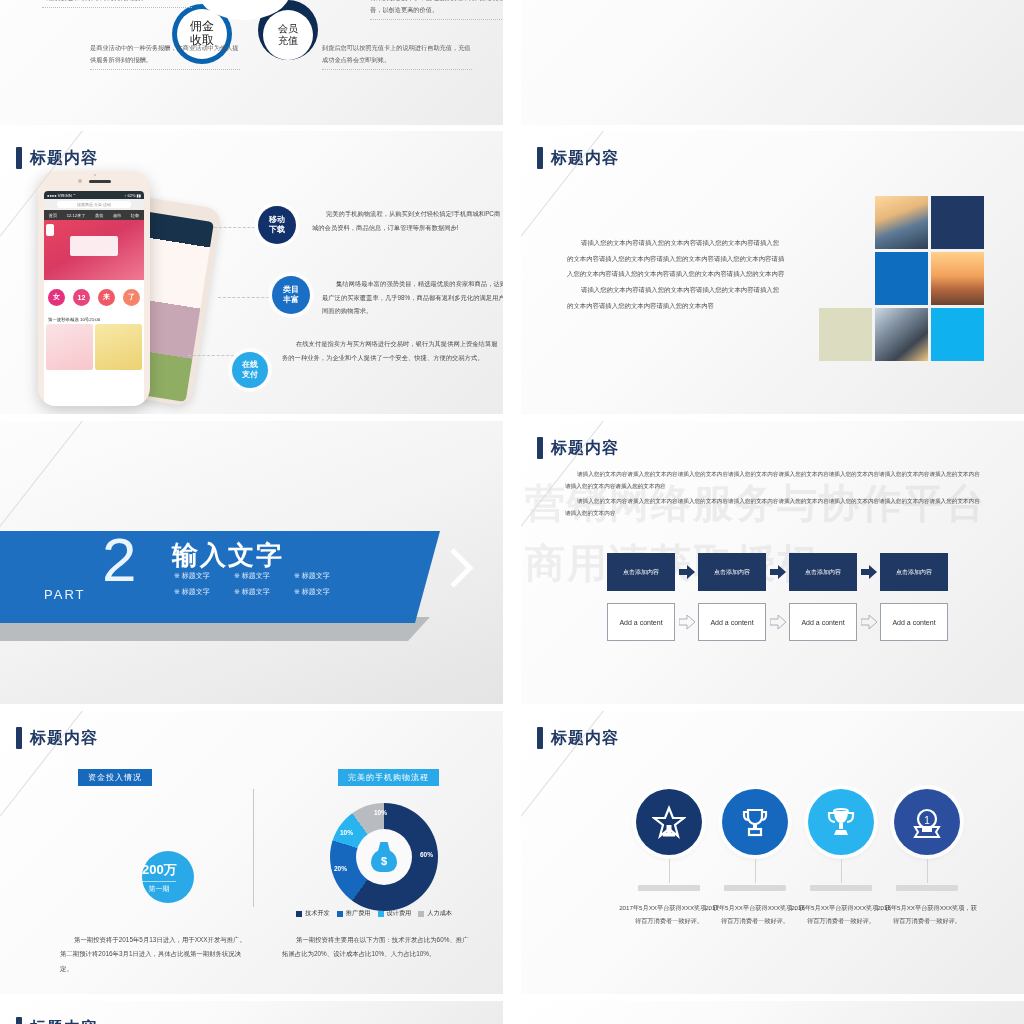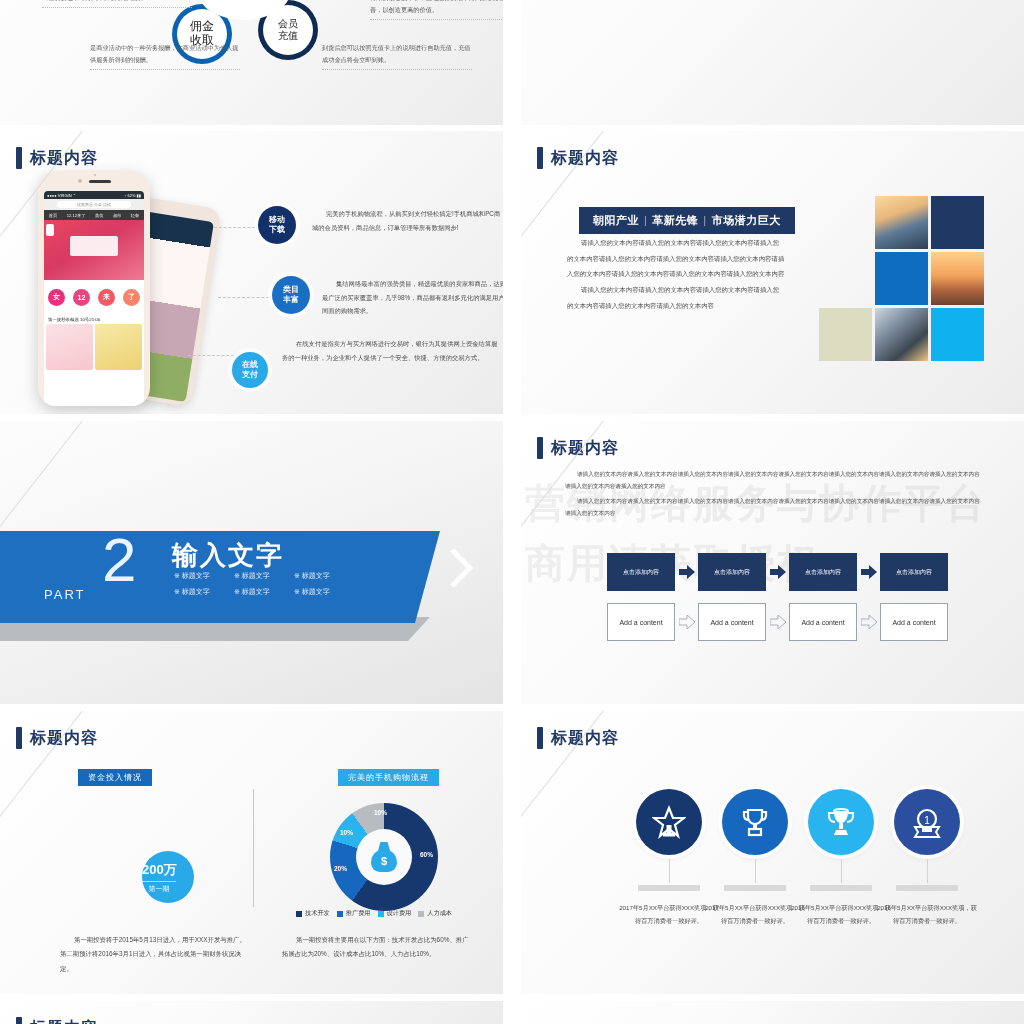--- a/index.html
+++ b/index.html
@@ -32,21 +32,21 @@
   .partial-top{ top:-158px; }
   .r0l{ left:0; } .r0r{ left:521px; }
 
   
   .pm-wrap{position:absolute;left:150px;top:140px;width:210px;height:110px;}
   .pm-circle{position:absolute;border-radius:50%;display:flex;align-items:center;
              justify-content:center;text-align:center;line-height:1.15;}
   .pm-main{left:48px;top:-18px;width:92px;height:56px;background:#fff;
            color:#1a1a1a;font-size:13px;font-weight:bold;z-index:5;border-radius:46px/28px;}
   .pm-n3{left:22px;top:22px;width:60px;height:60px;background:#0a63b0;color:#fff;font-size:12px;}
-  .pm-n4{left:108px;top:18px;width:60px;height:60px;background:#0e2b52;color:#fff;font-size:10px;}
+  .pm-n4{left:108px;top:18px;width:60px;height:60px;background:#0e2b52;color:#fff;font-size:10px;align-items:flex-end;}
   .pm-n3 .in,.pm-n4 .in,.pm-n1 .in,.pm-n2 .in{
     background:#fff;border-radius:50%;width:84%;height:84%;display:flex;align-items:center;
     justify-content:center;color:#1a1a1a;}
   .pm-text{position:absolute;font-size:6.2px;color:#555;line-height:1.9;width:150px;}
   .pm-text .dline{border-bottom:1px dotted #bbb;margin-top:3px;}
   .lg{display:flex;align-items:center;gap:3px;}
   .lg i{width:6px;height:6px;display:inline-block;}
 
   
   .r1{ top:131px; } .r1l{left:0;} .r1r{left:521px;}
@@ -286,23 +286,20 @@
     <div class="fp fp-1">完美的手机购物流程，从购买到支付轻松搞定!手机商城和PC商城的会员资料，商品信息，订单管理等所有数据同步!</div>
     <div class="fp fp-2">集结网络最丰富的强势类目，精选最优质的卖家和商品，达到最广泛的买家覆盖率，几乎98%，商品都有返利多元化的满足用户不同面的购物需求。</div>
     <div class="fp fp-3">在线支付是指卖方与买方网络进行交易时，银行为其提供网上资金结算服务的一种业务，为企业和个人提供了一个安全、快捷、方便的交易方式。</div>
   </div>
 
   <div class="slide r1 r1r">
     <div class="s-title">
       <div class="bar"></div>
       <div class="txt">标题内容</div>
     </div>
-    <div class="banner">
-      <em style="font-style:normal">朝阳产业</em><span>|</span><em style="font-style:normal">革新先锋</em><span>|</span><em style="font-style:normal">市场潜力巨大</em>
-    </div>
     <div class="para">
       <p>请插入您的文本内容请插入您的文本内容请插入您的文本内容请插入您的文本内容请插入您的文本内容请插入您的文本内容请插入您的文本内容请插入您的文本内容请插入您的文本内容请插入您的文本内容请插入您的文本内容</p>
       <p>请插入您的文本内容请插入您的文本内容请插入您的文本内容请插入您的文本内容请插入您的文本内容请插入您的文本内容</p>
     </div>
     <div class="grid9">
       <div class="cell empty"></div>
       <div class="cell img-car"></div>
       <div class="cell" style="background:#1f3864"></div>
       <div class="cell empty"></div>
       <div class="cell" style="background:#0f6dc0"></div>

